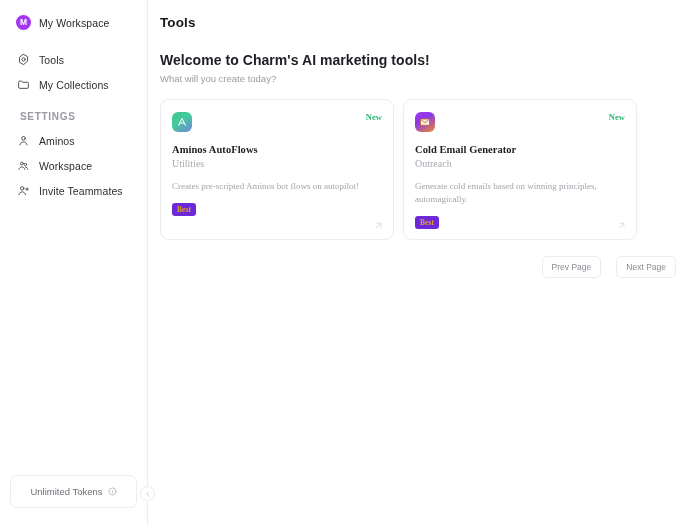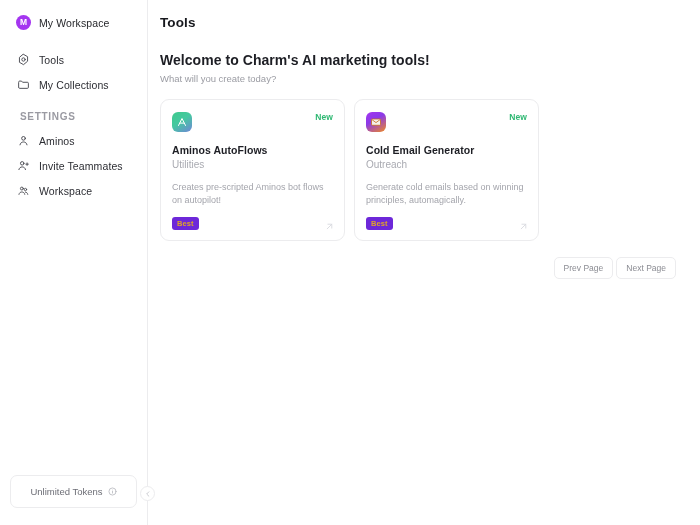--- a/index.html
+++ b/index.html
@@ -95,25 +95,25 @@
   .collapse-btn svg { display: block; width: 8px; height: 8px; }
 
   
   #main { flex: 1 1 auto; padding: 10px 24px 0 12px; overflow: hidden; }
   .page-title { font-size: 13.5px; font-weight: 700; color: #17181d; padding: 5px 0 0 0; letter-spacing: .1px; }
   .welcome { font-size: 14px; font-weight: 700; color: #1d1e24; margin-top: 22px; letter-spacing: .05px; }
   .subtitle { font-size: 9.5px; color: #9b9ca3; margin-top: 5px; }
 
   .card-grid { display: flex; gap: 9px; margin-top: 15px; }
   .card {
-    width: 185px; min-height: 134px;
+    width: 234px; min-height: 134px;
     border: 1px solid #ececee; border-radius: 9px;
     background: #fff; padding: 12px 11px 10px 11px;
     position: relative; cursor: pointer;
-    display: flex; flex-direction: column;
+    display: flex; flex-direction: column; font-family: Liberation Serif, serif;
   }
   .card-head { display: flex; align-items: flex-start; justify-content: space-between; }
   .card-ico { width: 20px; height: 20px; border-radius: 6px; display:flex; align-items:center; justify-content:center; flex:0 0 20px; }
   .ico-aminos { background: linear-gradient(145deg,#3ec98c 0%, #45c9a0 45%, #6f86d8 100%); }
   .ico-aminos svg { width: 12px; height: 12px; display:block; }
   .ico-email { background: linear-gradient(150deg,#a435f0 0%, #8b3ae8 40%, #f08a22 100%); }
   .ico-email svg { width: 12px; height: 12px; display:block; }
   .badge-new { font-size: 8.5px; font-weight: 700; color: #2eb872; letter-spacing: .1px; }
 
   .card-title { font-size: 10.5px; font-weight: 600; color: #1d1e24; margin-top: 12px; letter-spacing: .05px; }
@@ -124,21 +124,21 @@
     font-size: 7.5px; font-weight: 700; color: #e0a32a;
     background: #6d28d9; border-radius: 3px; padding: 2px 5px;
     letter-spacing: .1px;
   }
   .card-arrow {
     position: absolute; right: 9px; bottom: 8px;
     width: 11px; height: 11px; color: #d9dadf;
   }
   .card-arrow svg { display: block; width: 11px; height: 11px; }
 
-  .pager { display: flex; justify-content: flex-end; gap: 3px; margin-top: 16px; }
+  .pager { display: flex; justify-content: flex-end; gap: 15px; margin-top: 16px; }
   .pg-btn {
     border: 1px solid #ececee; border-radius: 5px; background: #fff;
     font-family: "Liberation Sans", sans-serif;
     font-size: 8.5px; color: #8b8c93; padding: 5px 9px; cursor: pointer;
   }
 </style>
 </head>
 <body>
 
 <div id="app">
@@ -176,43 +176,43 @@
         <div class="sb-section">SETTINGS</div>
 
         <div class="nav-item">
           <span class="nav-ico">
             <svg viewBox="0 0 24 24" fill="none" stroke="currentColor" stroke-width="1.7" stroke-linecap="round" stroke-linejoin="round">
               <circle cx="12" cy="8" r="3.4"></circle>
               <path d="M5.5 20c.6-3.4 3.3-5.3 6.5-5.3s5.9 1.9 6.5 5.3"></path>
             </svg>
           </span>
           <span class="nav-label">Aminos</span>
-        </div>
-
-        <div class="nav-item">
-          <span class="nav-ico">
-            <svg viewBox="0 0 24 24" fill="none" stroke="currentColor" stroke-width="1.7" stroke-linecap="round" stroke-linejoin="round">
-              <circle cx="9.6" cy="8" r="3.2"></circle>
-              <path d="M3.5 19.6c.6-3.2 3.1-5 6.1-5s5.5 1.8 6.1 5"></path>
-              <path d="M18.6 7.2v4.6M16.3 9.5h4.6"></path>
-            </svg>
-          </span>
-          <span class="nav-label">Invite Teammates</span>
         </div>
 
         <div class="nav-item">
           <span class="nav-ico">
             <svg viewBox="0 0 24 24" fill="none" stroke="currentColor" stroke-width="1.6" stroke-linecap="round" stroke-linejoin="round">
               <circle cx="9" cy="8.4" r="2.7"></circle>
               <circle cx="15.6" cy="10.2" r="2.2"></circle>
               <path d="M3.6 19.2c.5-2.9 2.8-4.5 5.4-4.5s4.9 1.6 5.4 4.5"></path>
               <path d="M15.4 14.9c2.2.1 4 1.5 4.5 4.3"></path>
             </svg>
           </span>
           <span class="nav-label">Workspace</span>
+        </div>
+
+        <div class="nav-item">
+          <span class="nav-ico">
+            <svg viewBox="0 0 24 24" fill="none" stroke="currentColor" stroke-width="1.7" stroke-linecap="round" stroke-linejoin="round">
+              <circle cx="9.6" cy="8" r="3.2"></circle>
+              <path d="M3.5 19.6c.6-3.2 3.1-5 6.1-5s5.5 1.8 6.1 5"></path>
+              <path d="M18.6 7.2v4.6M16.3 9.5h4.6"></path>
+            </svg>
+          </span>
+          <span class="nav-label">Invite Teammates</span>
         </div>
 
       </div>
     </div>
 
     <div class="sb-bottom">
       <div class="tokens-box">
         <span class="tokens-label">Unlimited Tokens</span>
         <span class="info-ico">
           <svg viewBox="0 0 24 24" fill="none" stroke="currentColor" stroke-width="2" stroke-linecap="round">

